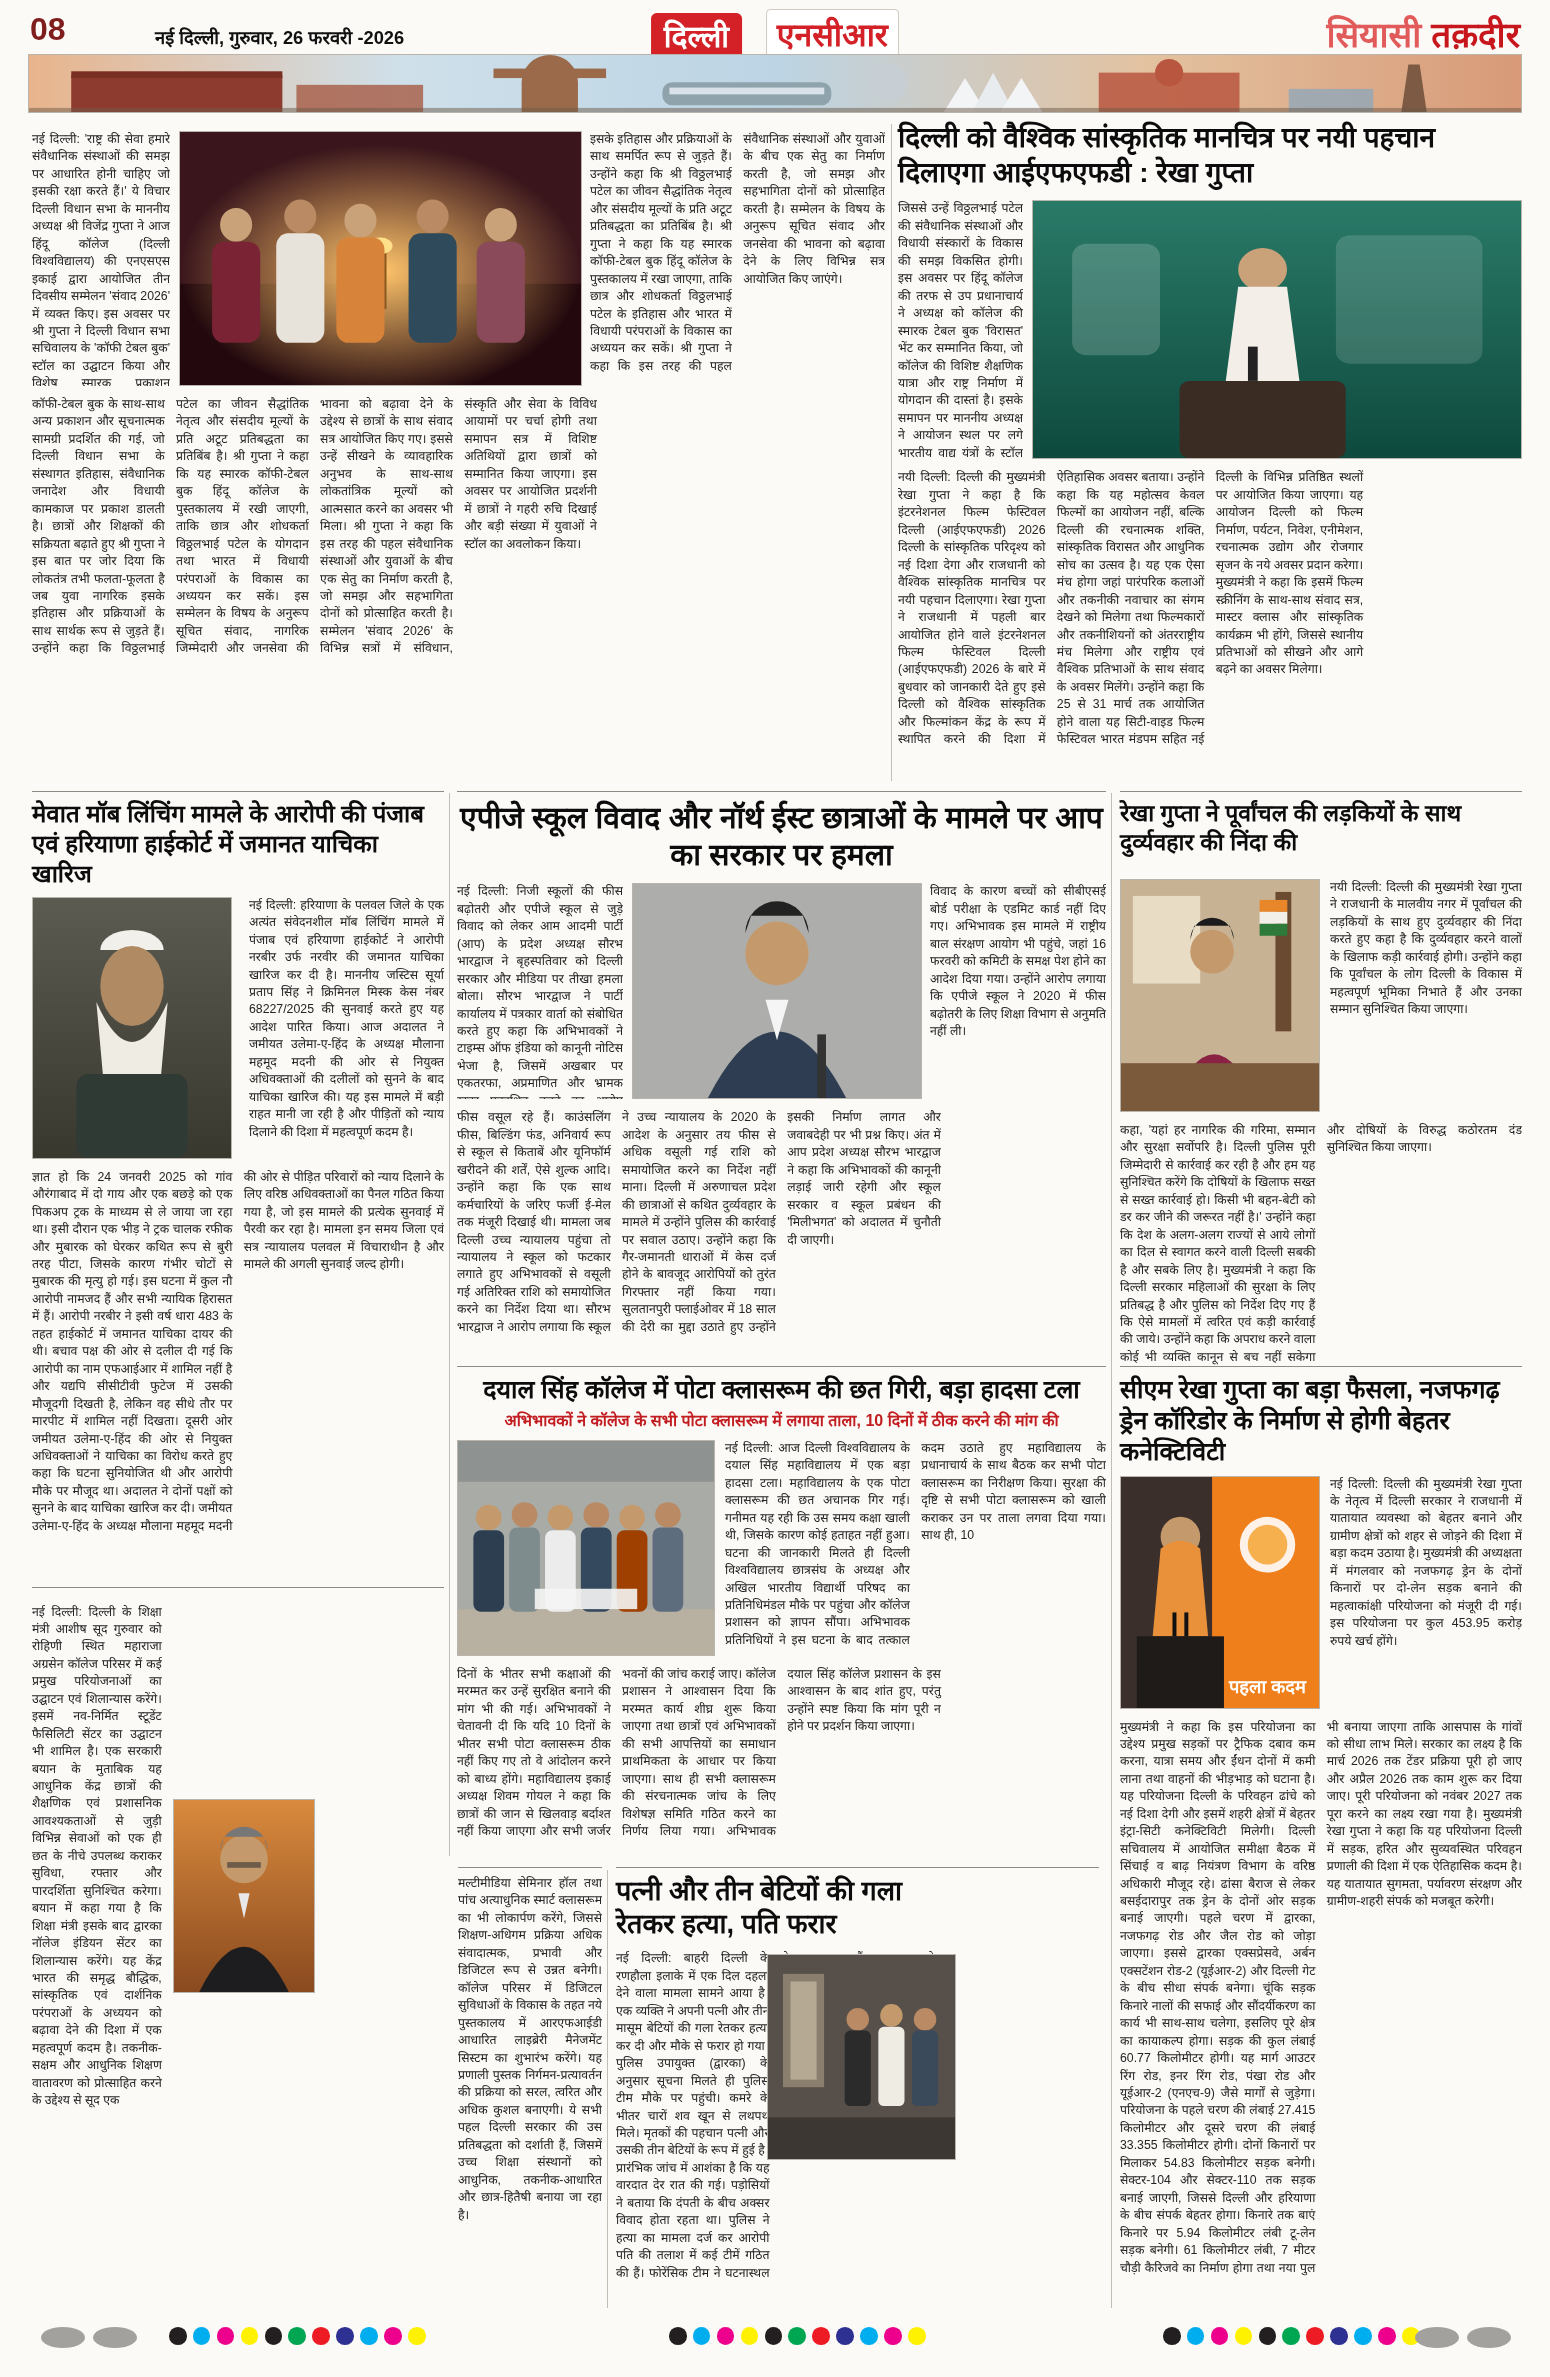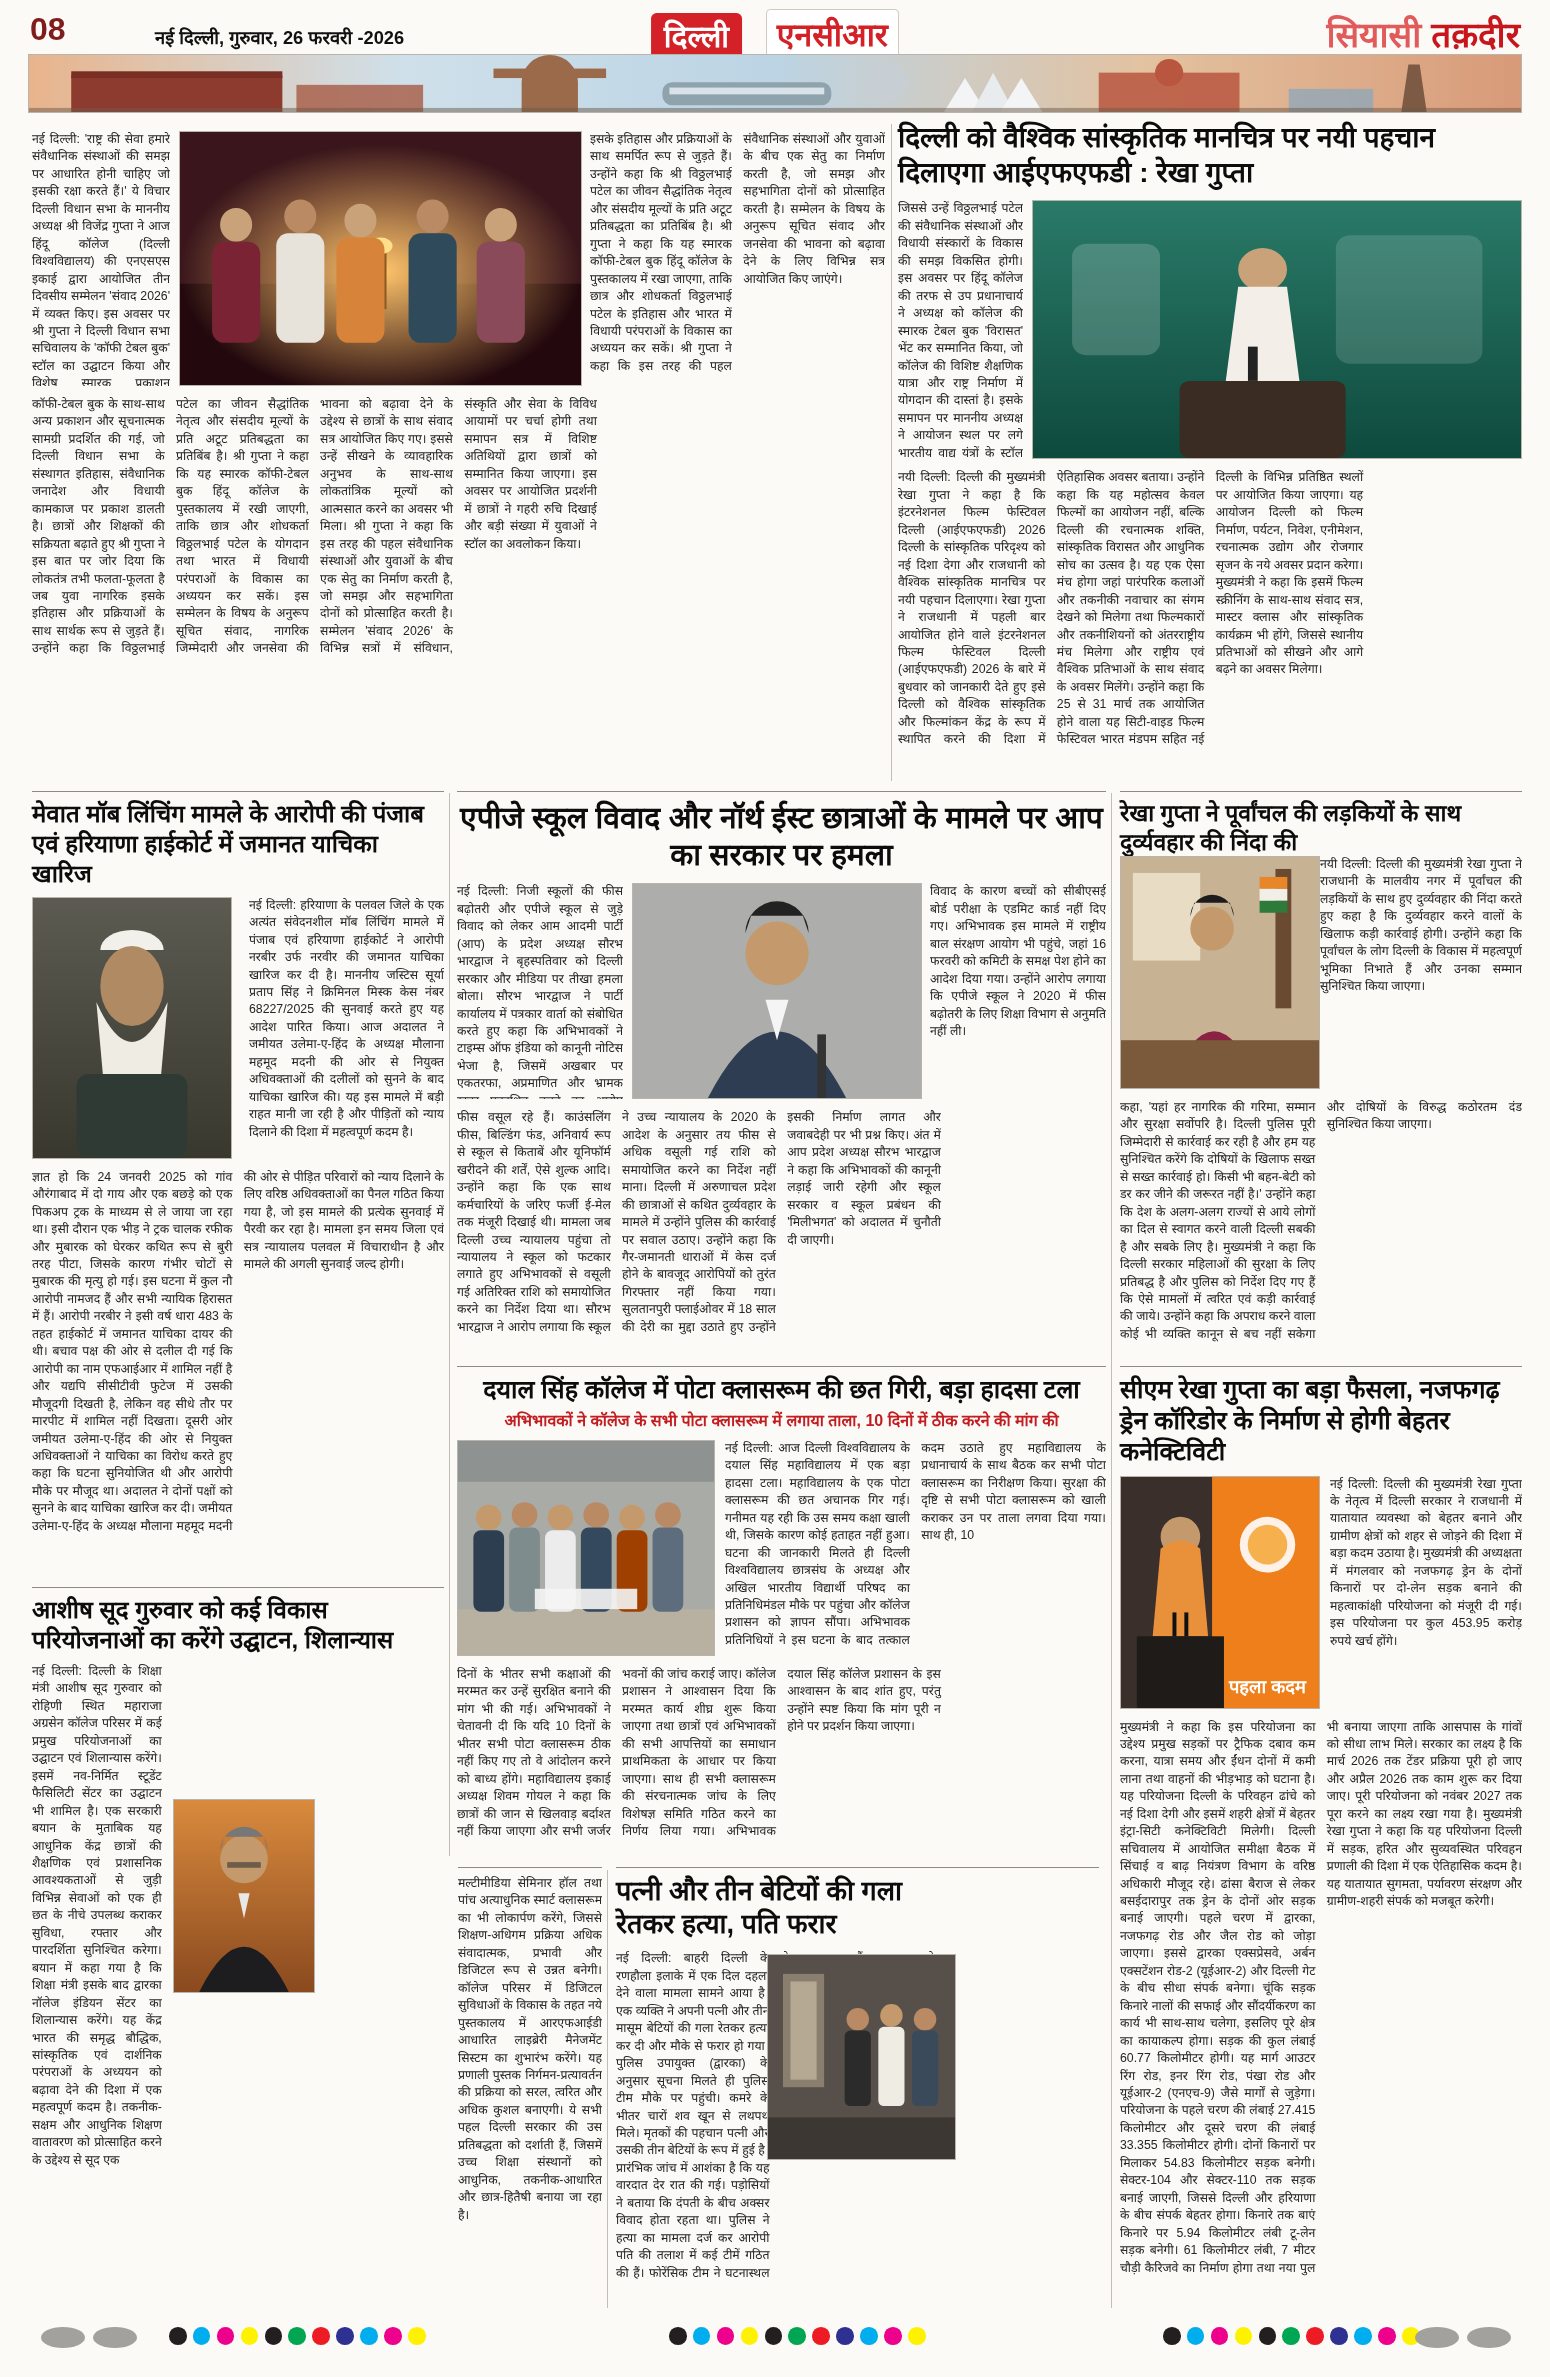--- a/index.html
+++ b/index.html
@@ -185,21 +185,21 @@
       </div>
       <div class="body-text" style="flex:1;height:216px">विवाद के कारण बच्चों को सीबीएसई बोर्ड परीक्षा के एडमिट कार्ड नहीं दिए गए। अभिभावक इस मामले में राष्ट्रीय बाल संरक्षण आयोग भी पहुंचे, जहां 16 फरवरी को कमिटी के समक्ष पेश होने का आदेश दिया गया। उन्होंने आरोप लगाया कि एपीजे स्कूल ने 2020 में फीस बढ़ोतरी के लिए शिक्षा विभाग से अनुमति नहीं ली।</div>
     </div>
     <div class="body-text" style="margin-top:10px;column-count:4;height:233px">फीस वसूल रहे हैं। काउंसलिंग फीस, बिल्डिंग फंड, अनिवार्य रूप से स्कूल से किताबें और यूनिफॉर्म खरीदने की शर्तें, ऐसे शुल्क आदि। उन्होंने कहा कि एक साथ कर्मचारियों के जरिए फर्जी ई-मेल तक मंजूरी दिखाई थी। मामला जब दिल्ली उच्च न्यायालय पहुंचा तो न्यायालय ने स्कूल को फटकार लगाते हुए अभिभावकों से वसूली गई अतिरिक्त राशि को समायोजित करने का निर्देश दिया था। सौरभ भारद्वाज ने आरोप लगाया कि स्कूल ने उच्च न्यायालय के 2020 के आदेश के अनुसार तय फीस से अधिक वसूली गई राशि को समायोजित करने का निर्देश नहीं माना। दिल्ली में अरुणाचल प्रदेश की छात्राओं से कथित दुर्व्यवहार के मामले में उन्होंने पुलिस की कार्रवाई पर सवाल उठाए। उन्होंने कहा कि गैर-जमानती धाराओं में केस दर्ज होने के बावजूद आरोपियों को तुरंत गिरफ्तार नहीं किया गया। सुलतानपुरी फ्लाईओवर में 18 साल की देरी का मुद्दा उठाते हुए उन्होंने इसकी निर्माण लागत और जवाबदेही पर भी प्रश्न किए। अंत में आप प्रदेश अध्यक्ष सौरभ भारद्वाज ने कहा कि अभिभावकों की कानूनी लड़ाई जारी रहेगी और स्कूल सरकार व स्कूल प्रबंधन की 'मिलीभगत' को अदालत में चुनौती दी जाएगी।</div>
   </div>
 
   <div class="vrule" style="left:1111px;top:793px;height:1515px"></div>
 
   <div class="block rule-top" style="left:1120px;top:791px;width:402px;height:564px">
     <div class="headline" style="font-size:23px">रेखा गुप्ता ने पूर्वांचल की लड़कियों के साथ दुर्व्यवहार की निंदा की</div>
-    <div style="display:flex;margin-top:0;height:233px">
+    <div style="display:flex;gap:10px;margin-top:23px;height:233px">
       <div class="photo" style="width:200px;height:233px">
         <svg viewBox="0 0 100 116" preserveAspectRatio="none">
           <rect width="100" height="116" fill="#cdb染" opacity="0"></rect>
           <rect width="100" height="116" fill="#c8b294"></rect>
           <rect x="6" y="8" width="34" height="44" fill="#e8dcc4"></rect>
           <rect x="78" y="6" width="8" height="70" fill="#6b4a32"></rect>
           <rect x="70" y="10" width="14" height="6" fill="#e8862a"></rect>
           <rect x="70" y="16" width="14" height="6" fill="#f2efe8"></rect>
           <rect x="70" y="22" width="14" height="6" fill="#2e7a3a"></rect>
           <circle cx="46" cy="36" r="11" fill="#c49a6c"></circle>
@@ -260,21 +260,20 @@
           <rect x="32" y="68" width="2" height="12" fill="#111"></rect>
         </svg>
         <div class="banner-text" style="right:5.6px;bottom:10px;width:92px;font-size:18.3px">पहला कदम</div>
       </div>
       <div class="body-text" style="flex:1;height:233px">नई दिल्ली: दिल्ली की मुख्यमंत्री रेखा गुप्ता के नेतृत्व में दिल्ली सरकार ने राजधानी में यातायात व्यवस्था को बेहतर बनाने और ग्रामीण क्षेत्रों को शहर से जोड़ने की दिशा में बड़ा कदम उठाया है। मुख्यमंत्री की अध्यक्षता में मंगलवार को नजफगढ़ ड्रेन के दोनों किनारों पर दो-लेन सड़क बनाने की महत्वाकांक्षी परियोजना को मंजूरी दी गई। इस परियोजना पर कुल 453.95 करोड़ रुपये खर्च होंगे।</div>
     </div>
     <div class="body-text" style="margin-top:10px;column-count:2;height:564px">मुख्यमंत्री ने कहा कि इस परियोजना का उद्देश्य प्रमुख सड़कों पर ट्रैफिक दबाव कम करना, यात्रा समय और ईंधन दोनों में कमी लाना तथा वाहनों की भीड़भाड़ को घटाना है। यह परियोजना दिल्ली के परिवहन ढांचे को नई दिशा देगी और इसमें शहरी क्षेत्रों में बेहतर इंट्रा-सिटी कनेक्टिविटी मिलेगी। दिल्ली सचिवालय में आयोजित समीक्षा बैठक में सिंचाई व बाढ़ नियंत्रण विभाग के वरिष्ठ अधिकारी मौजूद रहे। ढांसा बैराज से लेकर बसईदारापुर तक ड्रेन के दोनों ओर सड़क बनाई जाएगी। पहले चरण में द्वारका, नजफगढ़ रोड और जैल रोड को जोड़ा जाएगा। इससे द्वारका एक्सप्रेसवे, अर्बन एक्सटेंशन रोड-2 (यूईआर-2) और दिल्ली गेट के बीच सीधा संपर्क बनेगा। चूंकि सड़क किनारे नालों की सफाई और सौंदर्यीकरण का कार्य भी साथ-साथ चलेगा, इसलिए पूरे क्षेत्र का कायाकल्प होगा। सड़क की कुल लंबाई 60.77 किलोमीटर होगी। यह मार्ग आउटर रिंग रोड, इनर रिंग रोड, पंखा रोड और यूईआर-2 (एनएच-9) जैसे मार्गों से जुड़ेगा। परियोजना के पहले चरण की लंबाई 27.415 किलोमीटर और दूसरे चरण की लंबाई 33.355 किलोमीटर होगी। दोनों किनारों पर मिलाकर 54.83 किलोमीटर सड़क बनेगी। सेक्टर-104 और सेक्टर-110 तक सड़क बनाई जाएगी, जिससे दिल्ली और हरियाणा के बीच संपर्क बेहतर होगा। किनारे तक बाएं किनारे पर 5.94 किलोमीटर लंबी टू-लेन सड़क बनेगी। 61 किलोमीटर लंबी, 7 मीटर चौड़ी कैरिजवे का निर्माण होगा तथा नया पुल भी बनाया जाएगा ताकि आसपास के गांवों को सीधा लाभ मिले। सरकार का लक्ष्य है कि मार्च 2026 तक टेंडर प्रक्रिया पूरी हो जाए और अप्रैल 2026 तक काम शुरू कर दिया जाए। पूरी परियोजना को नवंबर 2027 तक पूरा करने का लक्ष्य रखा गया है। मुख्यमंत्री रेखा गुप्ता ने कहा कि यह परियोजना दिल्ली में सड़क, हरित और सुव्यवस्थित परिवहन प्रणाली की दिशा में एक ऐतिहासिक कदम है। यह यातायात सुगमता, पर्यावरण संरक्षण और ग्रामीण-शहरी संपर्क को मजबूत करेगी।</div>
   </div>
 
   <div class="block rule-top" style="left:32px;top:1587px;width:412px;height:724px">
-    <div class="headline" style="font-size:24px">आशीष सूद गुरुवार को कई विकास परियोजनाओं का करेंगे उद्घाटन, शिलान्यास</div>
     <div class="body-text" style="margin-top:8.5px;column-count:3;height:627px">नई दिल्ली: दिल्ली के शिक्षा मंत्री आशीष सूद गुरुवार को रोहिणी स्थित महाराजा अग्रसेन कॉलेज परिसर में कई प्रमुख परियोजनाओं का उद्घाटन एवं शिलान्यास करेंगे। इसमें नव-निर्मित स्टूडेंट फैसिलिटी सेंटर का उद्घाटन भी शामिल है। एक सरकारी बयान के मुताबिक यह आधुनिक केंद्र छात्रों की शैक्षणिक एवं प्रशासनिक आवश्यकताओं से जुड़ी विभिन्न सेवाओं को एक ही छत के नीचे उपलब्ध कराकर सुविधा, रफ्तार और पारदर्शिता सुनिश्चित करेगा। बयान में कहा गया है कि शिक्षा मंत्री इसके बाद द्वारका नॉलेज इंडियन सेंटर का शिलान्यास करेंगे। यह केंद्र भारत की समृद्ध बौद्धिक, सांस्कृतिक एवं दार्शनिक परंपराओं के अध्ययन को बढ़ावा देने की दिशा में एक महत्वपूर्ण कदम है। तकनीक-सक्षम और आधुनिक शिक्षण वातावरण को प्रोत्साहित करने के उद्देश्य से सूद एक</div>
     <div class="photo" style="position:absolute;left:141px;top:211px;width:142px;height:194px">
       <svg viewBox="0 0 100 136" preserveAspectRatio="none">
         <defs>
             <linearGradient id="org" x1="0" y1="0" x2="0" y2="1">
           <stop offset="0" stop-color="#d98a3d"></stop>
               <stop offset="1" stop-color="#8a4a1f"></stop>
         </linearGradient>
           </defs>
         <rect width="100" height="136" fill="url(#org)"></rect>

